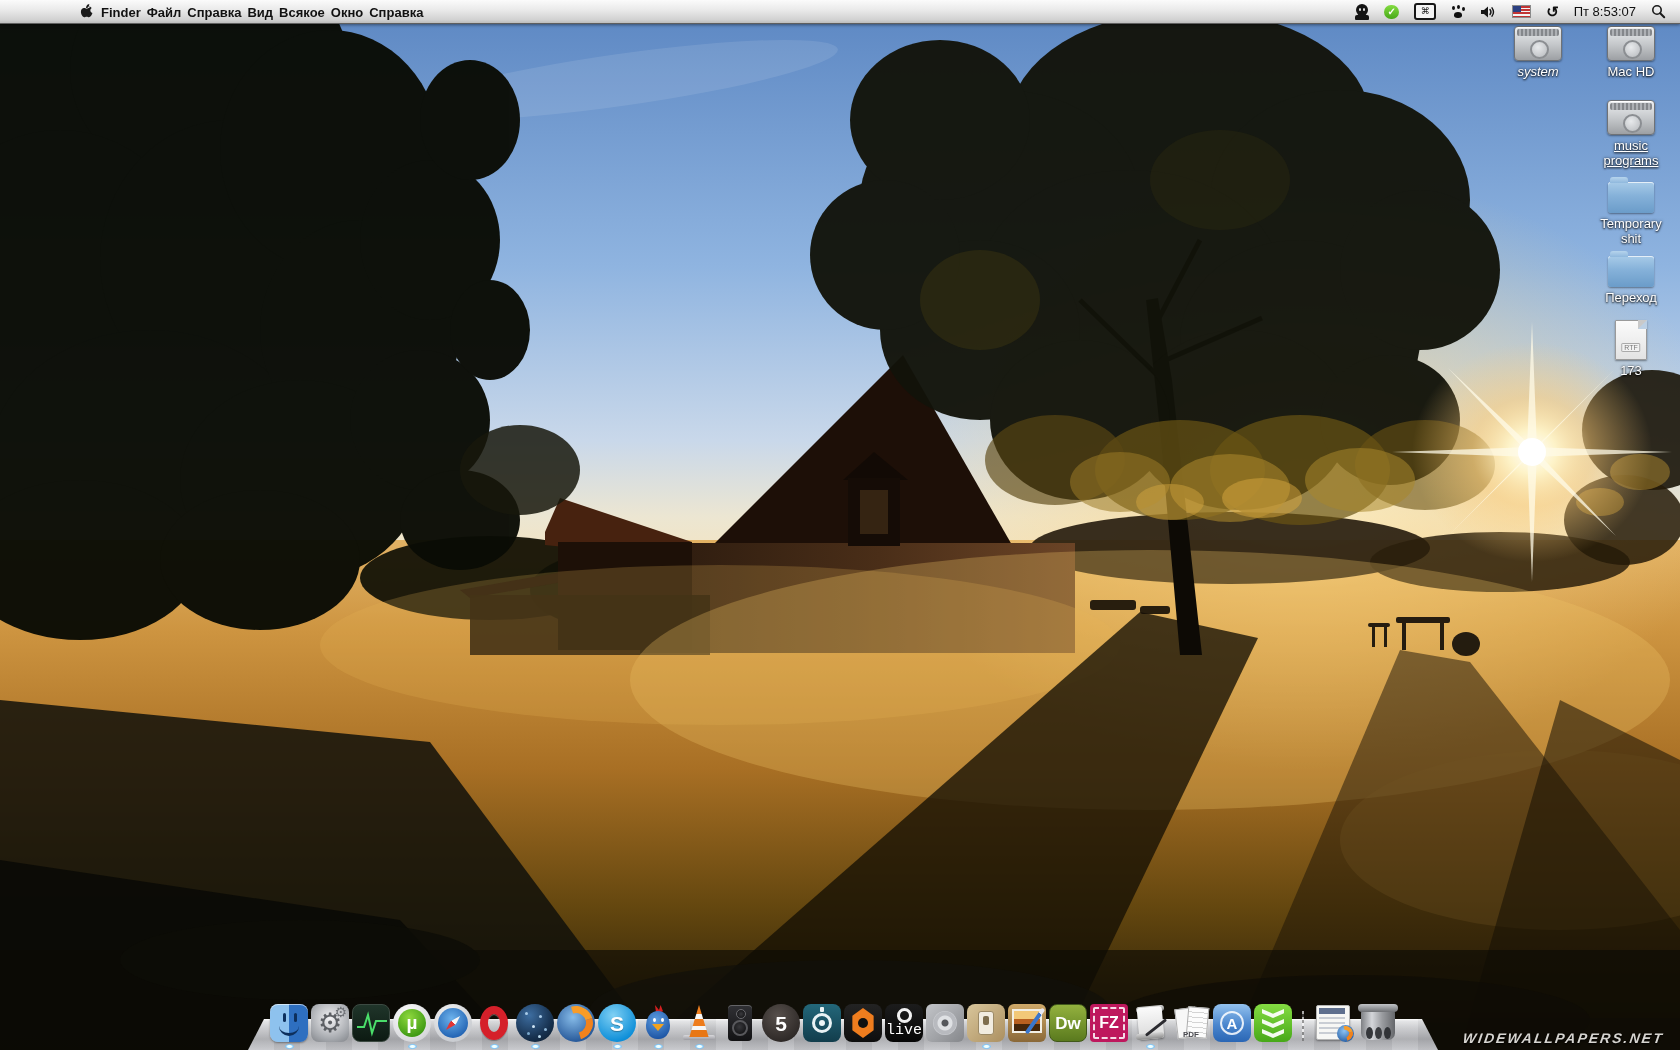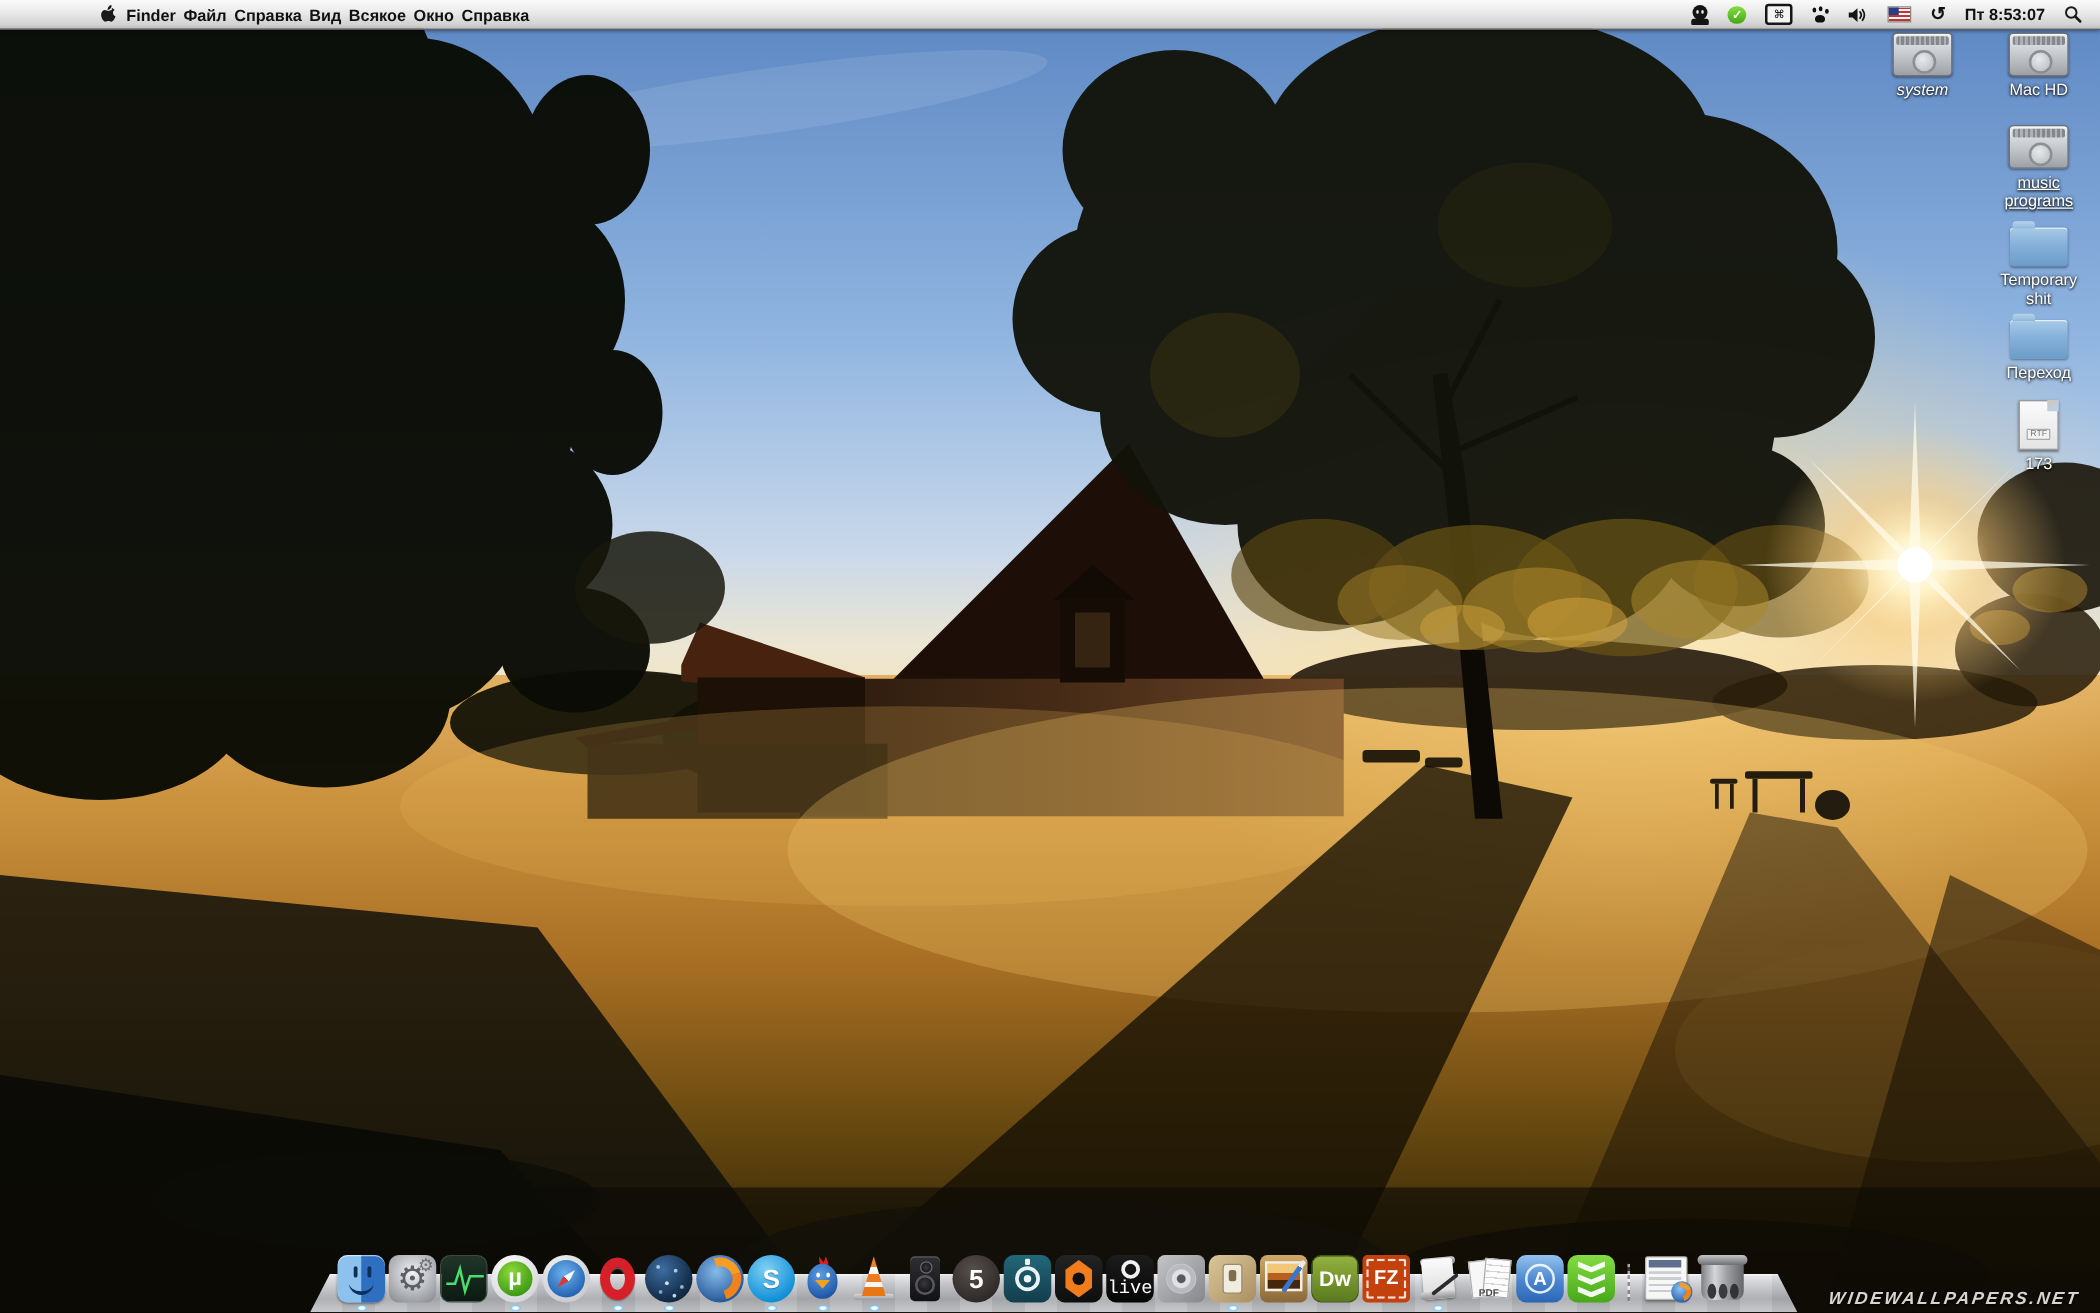--- a/index.html
+++ b/index.html
@@ -12,21 +12,21 @@
   
   .menubar{position:absolute;top:0;left:0;right:0;height:23px;z-index:50;
     background:linear-gradient(180deg,#fbfbfb 0%,#e9e9e9 45%,#d2d2d2 85%,#bdbdbd 100%);
     border-bottom:1px solid #5f5f5f;box-shadow:0 1px 3px rgba(0,0,0,.45);
     display:flex;align-items:center;font-size:13px;color:#111;}
   .mb-left{display:flex;align-items:flex-end;gap:6px;padding-left:80px;}
   .mb-apple{display:flex;align-items:center;}
   .mb-item{cursor:default;white-space:nowrap;font-weight:bold;}
   .mb-item.bold{font-weight:bold;}
   .mb-right{margin-left:auto;display:flex;align-items:center;gap:15px;padding-right:14px;}
-  .clock{font-size:13px;color:#111;white-space:nowrap;font-weight:bold;}
+  .clock{font-size:13px;color:#111;white-space:nowrap;}
 
   .ic-char{position:relative;width:14px;height:16px;}
   .ic-char .head{position:absolute;left:1px;top:0;width:12px;height:12px;border-radius:50%;background:#141414;}
   .ic-char .eyes{position:absolute;left:4px;top:4px;width:2px;height:3px;border-radius:50%;background:#efefef;box-shadow:4px 0 0 #efefef;}
   .ic-char .base{position:absolute;left:0;bottom:0;width:14px;height:5px;border-radius:2px 2px 1px 1px;background:#141414;}
   .ic-green{width:15px;height:14px;border-radius:55% 45% 50% 12%;
     background:radial-gradient(circle at 35% 30%,#cfe87e,#8cc832 55%,#63a31c);
     display:flex;align-items:center;justify-content:center;color:#fff;font-size:10px;font-weight:bold;}
   .ic-kbd{width:18px;height:13px;border:2px solid #161616;border-radius:3px;background:#f4f4f4;
     display:flex;align-items:center;justify-content:center;font-size:9px;color:#111;line-height:1;}
@@ -158,21 +158,21 @@
   .ic-switch .plate{position:absolute;left:11px;top:7px;width:16px;height:24px;border-radius:3px;
     background:#f1ece0;border:1px solid #9c8a66;box-sizing:border-box;}
   .ic-switch .tog{position:absolute;left:16px;top:12px;width:6px;height:9px;border-radius:2px;background:#7e6e4e;}
   .ic-photo{border-radius:6px;background:linear-gradient(180deg,#cfa969,#8a6838);}
   .ic-photo .pic{position:absolute;left:4px;top:5px;width:30px;height:24px;border:2px solid #f2efe6;box-sizing:border-box;
     background:linear-gradient(180deg,#f2c878 0 38%,#b86020 38% 66%,#45260a 66%);}
   .ic-photo .brush{position:absolute;left:25px;top:2px;width:4px;height:30px;border-radius:2px;
     background:linear-gradient(180deg,#e8e8f0 0 20%,#3a76cc 20%);transform:rotate(35deg);}
   .ic-dw{border-radius:8px;background:linear-gradient(180deg,#93b13e,#5a7a1e);border:1px solid #41581a;box-sizing:border-box;}
   .ic-dw .gl{font-size:17px;}
-  .ic-fz{border-radius:4px;background:#c2410c;}
+  .ic-fz{border-radius:4px;background:#be185d;}
   .ic-fz .dash{position:absolute;inset:3px;border:2px dashed rgba(255,255,255,.85);border-radius:2px;}
   .ic-fz .gl{font-size:16px;}
   .ic-script .paper{position:absolute;left:7px;top:3px;width:25px;height:32px;border-radius:3px;transform:rotate(-5deg);
     background:linear-gradient(180deg,#fbfbfb,#d9d9d9);box-shadow:0 1px 2px rgba(0,0,0,.4);}
   .ic-script .curl{position:absolute;left:5px;top:2px;width:28px;height:6px;border-radius:3px;transform:rotate(-5deg);
     background:linear-gradient(180deg,#d5d5d5,#8d8d8d);}
   .ic-script .curl.b{top:auto;bottom:3px;transform:rotate(-5deg);}
   .ic-script .pen{position:absolute;left:12px;top:22px;width:26px;height:3px;border-radius:2px;background:#2b2b30;transform:rotate(-38deg);}
   .ic-pdf .p1{position:absolute;left:4px;top:4px;width:19px;height:28px;background:#f7f7f7;border:1px solid #b0b0b0;transform:rotate(-7deg);}
   .ic-pdf .p2{position:absolute;left:15px;top:3px;width:19px;height:29px;background:#fcfcfc;border:1px solid #ababab;transform:rotate(5deg);

